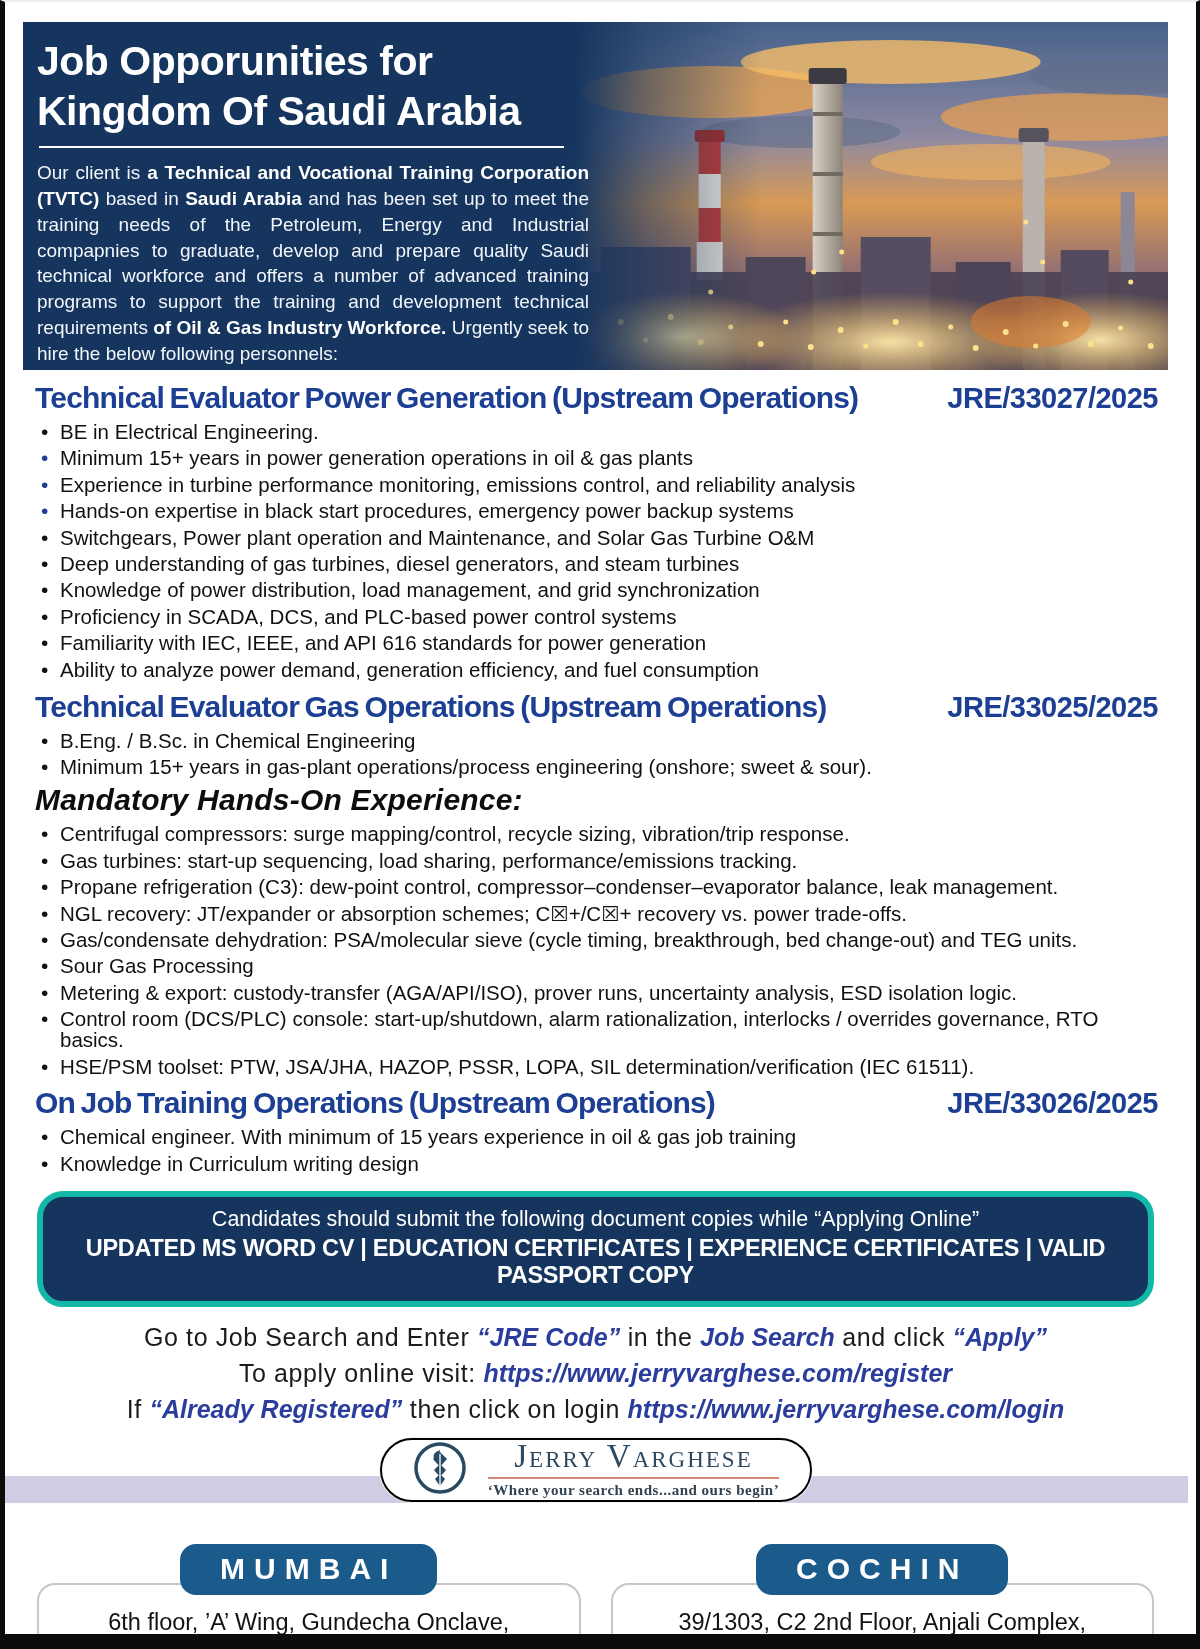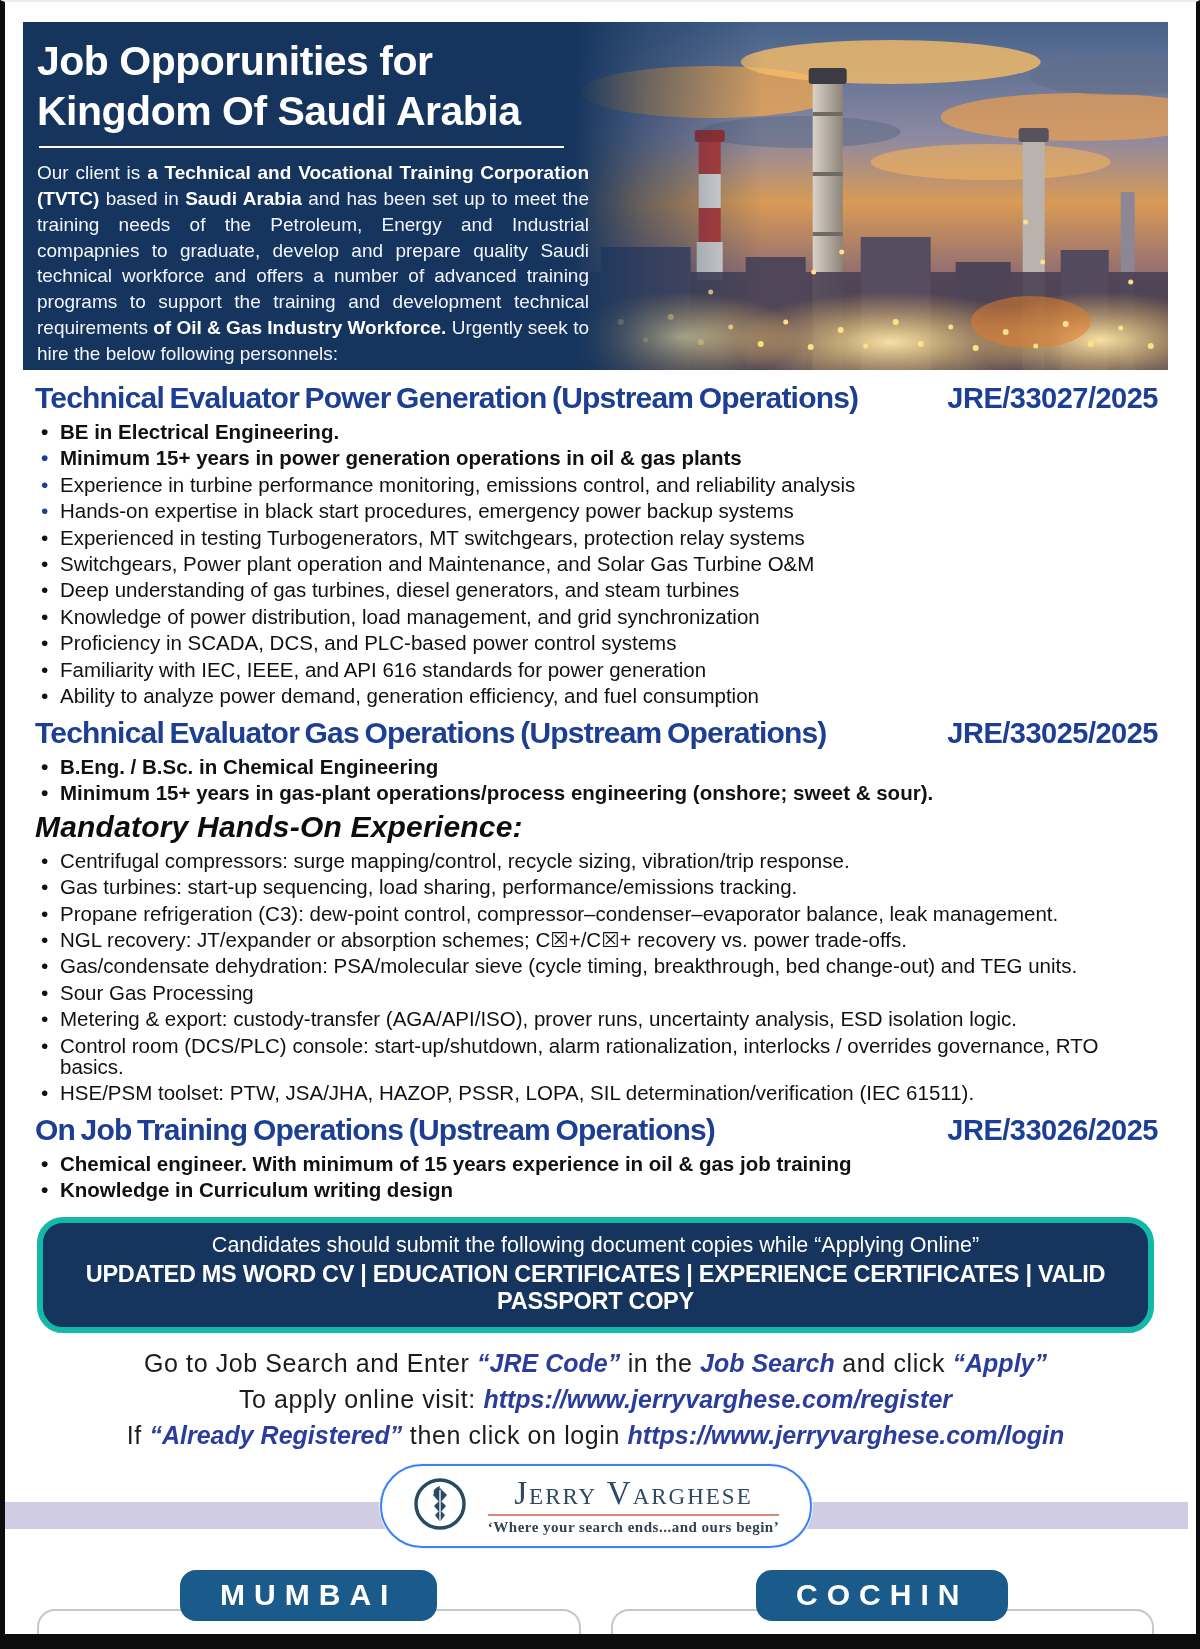--- a/index.html
+++ b/index.html
@@ -25,37 +25,37 @@
   .jobs{padding:2px 10px 0 12px;}
   .job-head{display:flex;justify-content:space-between;align-items:baseline;
     color:#1c3f94;font-weight:bold;font-size:30px;letter-spacing:-0.8px;word-spacing:-2px;
     margin:9px 0 7px;}
   .job-code{font-size:29px;letter-spacing:-0.5px;}
   ul.job-list{list-style:none;margin:0;padding:0;}
   ul.job-list li.item{position:relative;padding-left:25px;font-size:20.5px;line-height:1.02;
     margin:0 0 5.5px;color:#111;}
   ul.job-list li.item::before{content:"•";position:absolute;left:6px;top:-1px;font-size:21px;color:#111;}
   ul.job-list li.item.mblue::before{color:#1c3f94;}
-  ul.job-list li.item.b{font-weight:bold;}
+  ul.job-list li.item.b{font-weight:normal;}
   ul.job-list li.sub{font-weight:bold;font-style:italic;font-size:30px;margin:3px 0 7px;
     letter-spacing:.2px;color:#0d0d0d;}
   
   .banner{margin:16px 14px 0;background:#15355e;border-radius:26px;color:#fff;
     text-align:center;padding:10px 8px 12px;border:6px solid #14b8a6;}
   .banner-line1{font-size:21.5px;margin:0 0 3px;}
   .banner-line2{font-size:23.5px;font-weight:bold;letter-spacing:-0.3px;margin:0;}
   
   .apply{text-align:center;margin:16px 0 0;}
   .apply p{margin:0 0 7px;font-size:25px;color:#1b1b1b;letter-spacing:.6px;}
   .apply .lk{color:#2b3d9c;font-weight:bold;font-style:italic;letter-spacing:0;}
   
   .logo-strip{position:relative;height:104px;margin-top:14px;}
   .lavender-band{position:absolute;left:-18px;right:-20px;top:38px;height:27px;background:#cfcce4;}
-  .logo-pill{position:absolute;left:50%;transform:translateX(-50%);top:0;width:432px;height:84px;
-    background:#fff;border:2px solid #3b82f6;border-radius:44px;box-sizing:border-box;
+  .logo-pill{position:absolute;left:50%;transform:translateX(-50%);top:0;width:432px;height:64px;
+    background:#fff;border:2px solid #000000;border-radius:44px;box-sizing:border-box;
     display:flex;align-items:center;justify-content:center;gap:20px;box-shadow:0 0 0 1px #f3f3f3;}
   .logo-text{text-align:center;}
   .logo-name{font-family:"Liberation Serif", serif;font-variant:small-caps;
     font-size:33px;color:#2e4960;letter-spacing:2px;line-height:1;padding:0 2px 4px;
     border-bottom:2px solid #d98777;}
   .logo-tagline{font-family:"Liberation Serif", serif;font-weight:bold;font-size:15px;
     color:#33424f;margin-top:3px;letter-spacing:.5px;}
   
   .offices{display:flex;gap:30px;margin:2px 14px 0;}
   .office{flex:1;text-align:center;}
@@ -176,21 +176,20 @@
       <section class="job">
         <div class="job-head">
           <span class="job-title">Technical Evaluator Power Generation  (Upstream Operations)</span>
           <span class="job-code">JRE/33027/2025</span>
         </div>
         <ul class="job-list">
           <li class="item b">BE in Electrical Engineering.</li>
           <li class="item b mblue">Minimum 15+ years in power generation operations in oil &amp; gas plants</li>
           <li class="item mblue">Experience in turbine performance monitoring, emissions control, and reliability analysis</li>
           <li class="item mblue">Hands-on expertise in black start procedures, emergency power backup systems</li>
-          <li class="item">Experienced in testing Turbogenerators, MT switchgears, protection relay systems</li>
           <li class="item">Switchgears, Power plant operation and Maintenance, and Solar Gas Turbine O&amp;M</li>
           <li class="item">Deep understanding of gas turbines, diesel generators, and steam turbines</li>
           <li class="item">Knowledge of power distribution, load management, and grid synchronization</li>
           <li class="item">Proficiency in SCADA, DCS, and PLC-based power control systems</li>
           <li class="item">Familiarity with IEC, IEEE, and API 616 standards for power generation</li>
           <li class="item">Ability to analyze power demand, generation efficiency, and fuel consumption</li>
         </ul>
       </section>
       <section class="job">
         <div class="job-head">

